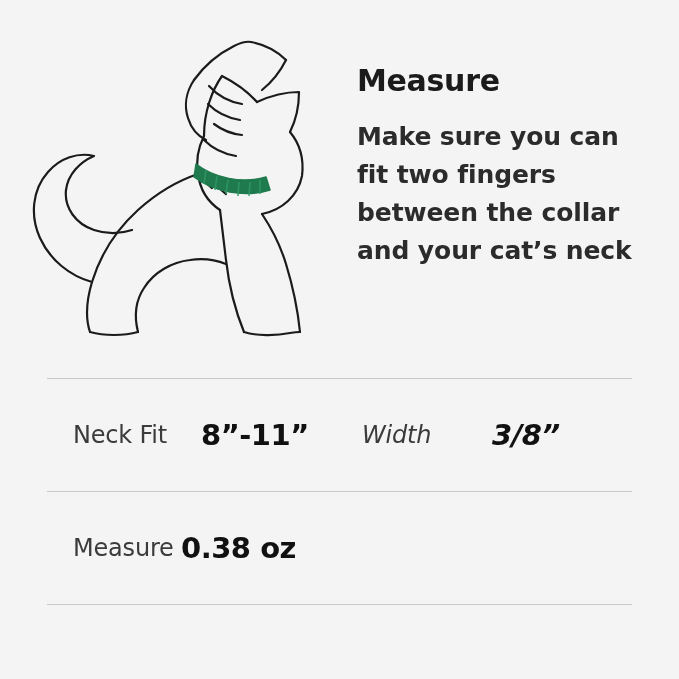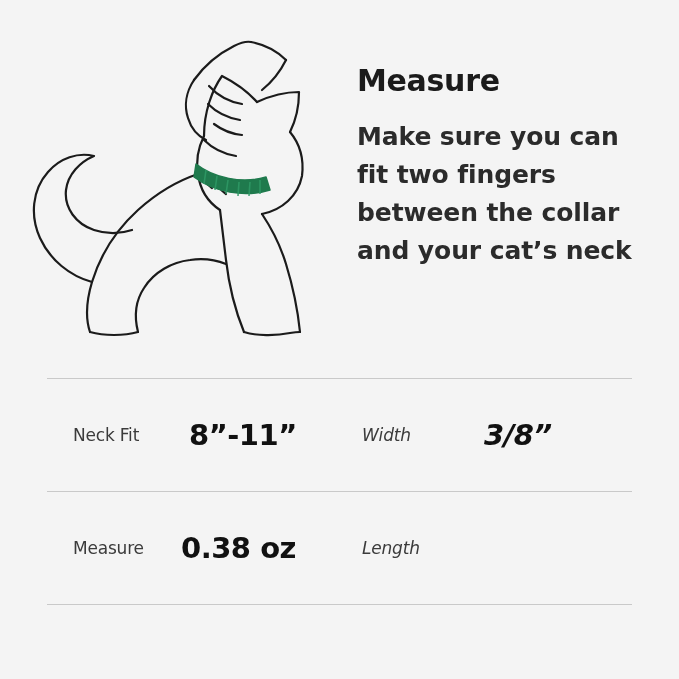--- a/index.html
+++ b/index.html
@@ -87,36 +87,36 @@
     width: 315px;
     padding-left: 26px;
     box-sizing: border-box;
   }
   .spec-cell.right {
     width: 270px;
     box-sizing: border-box;
     font-style: italic;
   }
   .spec-label {
-    font-size: 17px;
+    font-size: 24px;
     color: #3b3b3b;
     font-weight: 400;
     line-height: 1.18;
     letter-spacing: -0.2px;
   }
   .spec-value {
     font-size: 29px;
     color: #111111;
     font-weight: bold;
     letter-spacing: -0.5px;
   }
   .row1 .left .spec-label { width: 108px; }
-  .row1 .left .spec-value { margin-left: 8px; }
+  .row1 .left .spec-value { margin-left: 20px; }
   .row1 .right .spec-label { width: 110px; }
-  .row1 .right .spec-value { margin-left: 12px; }
+  .row1 .right .spec-value { margin-left: 20px; }
 
   .row2 .left .spec-label { width: 108px; }
   .row2 .left .spec-value { }
   .row2 .right .spec-label { width: 110px; }
   .row2 .right .spec-value { margin-left: 4px; }
 
   .label-stack {
     display: flex;
     flex-direction: column;
   }
@@ -202,21 +202,20 @@
 
     <div class="rule"></div>
 
     <div class="spec-row row2">
       <div class="spec-cell left">
         <span class="spec-label">Measure</span>
         <span class="spec-value">0.38 oz</span>
       </div>
       <div class="spec-cell right">
         <span class="spec-label label-stack">
-          <span>Length</span>
         </span>
       </div>
     </div>
 
     <div class="rule"></div>
   </div>
 
 </div>
 
 </body></html>

